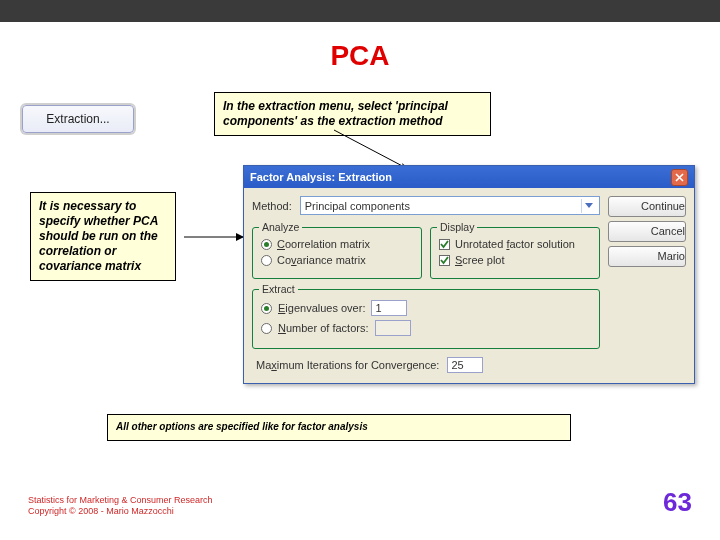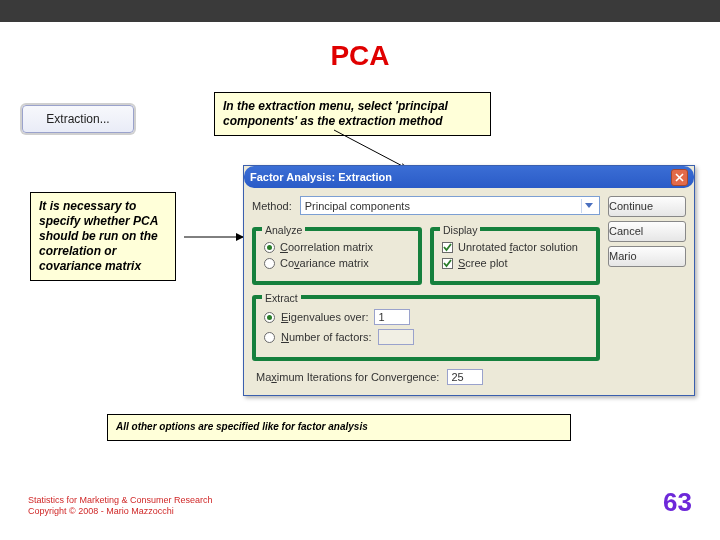--- a/index.html
+++ b/index.html
@@ -65,21 +65,20 @@
   .titlebar {
     height: 22px;
     background: linear-gradient(#3b6ed5,#2a5bc7);
     color: #fff;
     font-weight: bold;
     padding: 0 6px;
     line-height: 22px;
     display: flex;
     justify-content: space-between;
     align-items: center;
-    border-radius: 10px;
   }
   .closebox {
     width: 17px; height: 17px;
     background: #e26a4a;
     border: 1px solid #a6472e;
     border-radius: 3px;
     display: flex; align-items: center; justify-content: center;
   }
   .closebox svg { display:block; }
   .dlg-body {
@@ -88,21 +87,21 @@
     gap: 8px;
   }
   .dlg-left { flex: 1; }
   .dlg-right { width: 78px; display: flex; flex-direction: column; gap: 4px; }
   .dlg-btn {
     height: 21px;
     border: 1px solid #888;
     background: linear-gradient(#fdfdfd,#e6e6e6);
     border-radius: 3px;
     font-size: 11px;
-    text-align: left;
+    text-align: right;
     line-height: 19px;
   }
   .row-method {
     display: flex; align-items: center; gap: 8px;
     margin-bottom: 6px;
   }
   .select {
     flex: 1;
     height: 19px;
     border: 1px solid #7c9fd3;
@@ -112,21 +111,21 @@
     display: flex; justify-content: space-between; align-items: center;
   }
   .select .chev {
     width: 14px; height: 14px;
     border-left: 1px solid #c7d6ee;
     display:flex; align-items:center; justify-content:center;
   }
   .cols { display: flex; gap: 8px; }
   .group {
     flex: 1;
-    border: 4px solid #15803d;
+    border: 1px solid #15803d;
     border-radius: 3px;
     padding: 6px 8px 8px;
     position: relative;
     margin-top: 6px;
   }
   .group-title {
     position: absolute;
     top: -7px; left: 6px;
     background: #ece9d8;
     padding: 0 3px;

